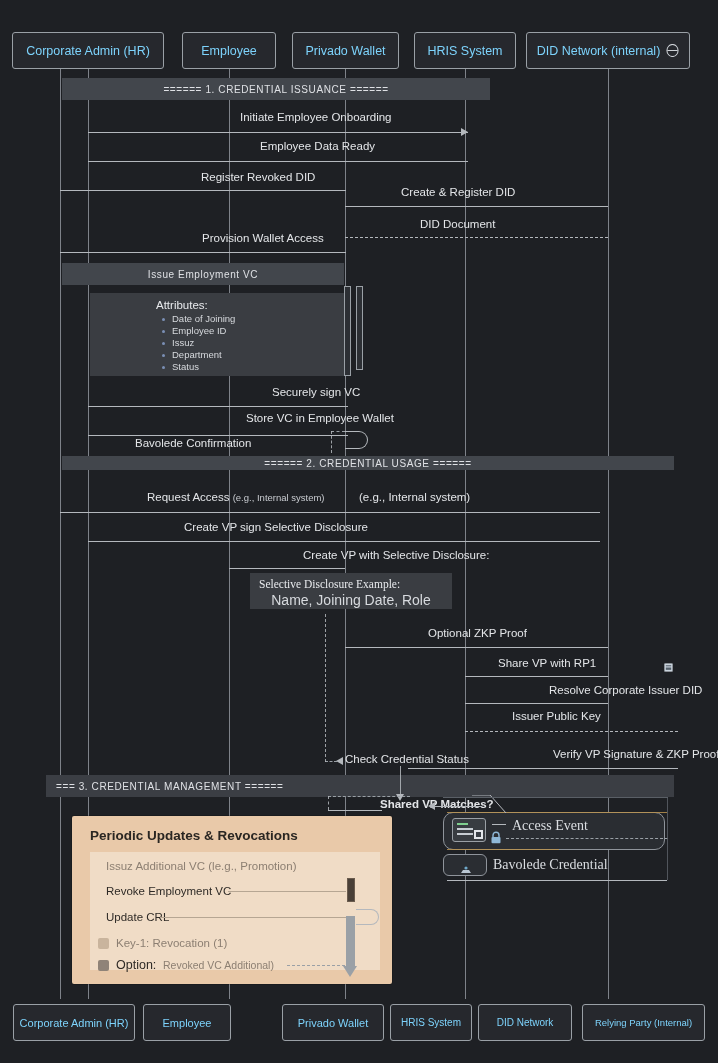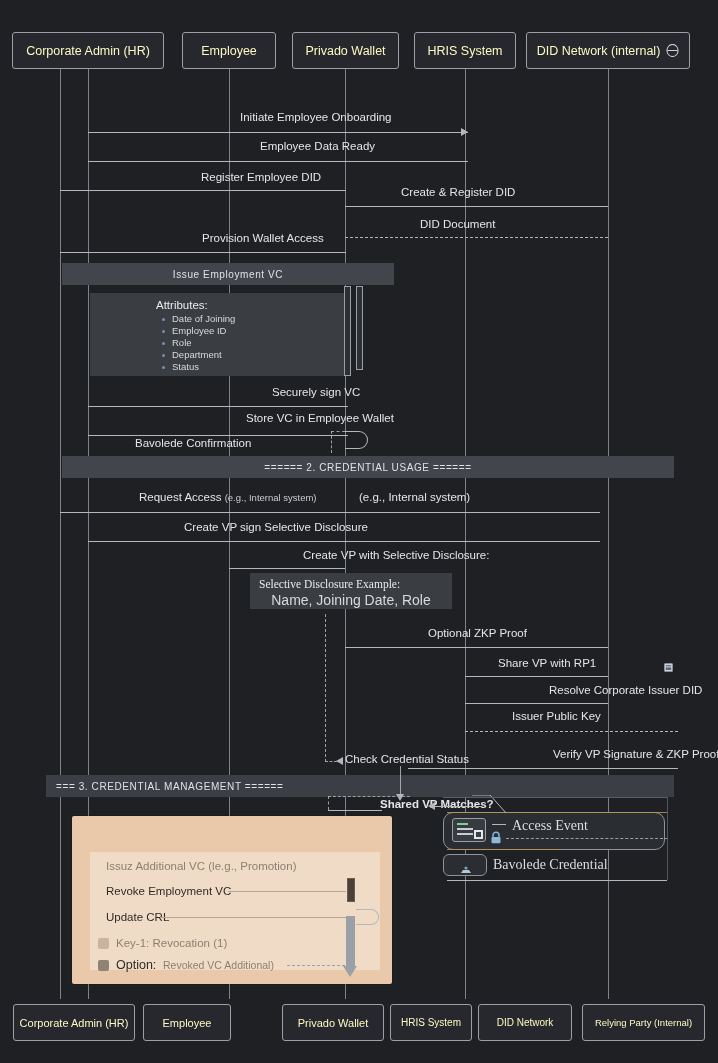--- a/index.html
+++ b/index.html
@@ -2,21 +2,21 @@
 <html><head>
 <meta charset="utf-8">
 <style>
   html,body{margin:0;padding:0;background:#1e2024;}
   body{font-family:"Liberation Sans","DejaVu Sans",sans-serif;}
   #stage{position:relative;width:718px;height:1063px;background:#1e2024;overflow:hidden;}
 
   
   .actor{position:absolute;box-sizing:border-box;display:flex;align-items:center;
          justify-content:center;border:1px solid #9aa0a6;border-radius:3px;
-         background:#26282d;color:#fef9c3;}
+         background:#26282d;color:#7dd3fc;}
   .actor.top{height:37px;font-size:12.5px;}
   .actor.bot{height:37px;font-size:11px;}
   .actor .lbl{white-space:nowrap;}
   .actor .mini-ic{margin-left:6px;display:inline-flex;}
 
   
   .lifeline{position:absolute;width:1px;background:#8f949b;opacity:.85;}
 
   
   .act{position:absolute;width:7px;background:#2c2f34;border:1px solid #9aa0a6;box-sizing:border-box;}
@@ -100,77 +100,80 @@
     </span>
   </div>
 
   <div class="lifeline" style="left:60px;top:69px;height:930px;"></div>
   <div class="lifeline" style="left:88px;top:69px;height:930px;"></div>
   <div class="lifeline" style="left:229px;top:69px;height:930px;"></div>
   <div class="lifeline" style="left:345px;top:69px;height:930px;"></div>
   <div class="lifeline" style="left:465px;top:69px;height:930px;"></div>
   <div class="lifeline" style="left:608px;top:69px;height:930px;"></div>
 
+  <div class="section" style="left:62px;top:78px;width:428px;height:22px;">
+    <span>====== 1. CREDENTIAL ISSUANCE ======</span>
+  </div>
 
   <div class="act" style="left:85px;top:101px;height:115px;width:5px;background:none;border:none;"></div>
 
   <div class="msg" style="left:88px;top:132px;width:380px;"></div>
   <div class="mlabel" style="left:240px;top:111px;">Initiate Employee Onboarding</div>
   <div class="arrowhead ah-r" style="left:461px;top:128px;"></div>
 
   <div class="msg" style="left:88px;top:161px;width:380px;"></div>
   <div class="mlabel" style="left:260px;top:140px;">Employee Data Ready</div>
 
   <div class="msg" style="left:60px;top:190px;width:286px;"></div>
-  <div class="mlabel" style="left:201px;top:171px;">Register Employee DID</div>
+  <div class="mlabel" style="left:201px;top:171px;">Register Revoked DID</div>
 
   <div class="msg" style="left:345px;top:206px;width:263px;"></div>
   <div class="mlabel" style="left:401px;top:186px;">Create &amp; Register DID</div>
 
   <div class="msg dash" style="left:345px;top:237px;width:263px;"></div>
   <div class="mlabel" style="left:420px;top:218px;">DID Document</div>
 
   <div class="msg" style="left:60px;top:252px;width:286px;"></div>
   <div class="mlabel" style="left:202px;top:232px;">Provision Wallet Access</div>
 
-  <div class="section" style="left:62px;top:263px;width:332px;height:22px;">
+  <div class="section" style="left:62px;top:263px;width:282px;height:22px;">
     <span>Issue Employment VC</span>
   </div>
 
   <div class="note" style="left:90px;top:293px;width:258px;height:83px;padding:6px 10px;">
     <div class="nt-title" style="margin-left:56px;">Attributes:</div>
     <ul style="margin-left:46px;">
       <li>Date of Joining</li>
       <li>Employee ID</li>
-      <li>Role</li>
+      <li>Issuz</li>
       <li>Department</li>
       <li>Status</li>
     </ul>
   </div>
 
   <div class="act" style="left:344px;top:286px;height:90px;"></div>
   <div class="act" style="left:356px;top:286px;height:84px;"></div>
 
   <div class="msg" style="left:88px;top:406px;width:260px;"></div>
   <div class="mlabel" style="left:272px;top:386px;">Securely sign VC</div>
 
   <div class="msg" style="left:88px;top:435px;width:260px;"></div>
   <div class="mlabel" style="left:246px;top:412px;">Store VC in Employee Wallet</div>
 
   <div class="mlabel" style="left:135px;top:437px;">Bavolede Confirmation</div>
   <div class="selfloop" style="left:345px;top:431px;width:22px;height:16px;"></div>
   <div class="dashline" style="left:331px;top:431px;width:14px;"></div>
   <div class="lifeline" style="left:331px;top:431px;height:22px;background:none;border-left:1px dashed #b4b8bd;width:0;"></div>
 
-  <div class="section" style="left:62px;top:456px;width:612px;height:22px;">
+  <div class="section" style="left:62px;top:456px;width:612px;height:14px;">
     <span>====== 2. CREDENTIAL USAGE ======</span>
   </div>
 
   <div class="msg" style="left:60px;top:512px;width:540px;"></div>
-  <div class="mlabel" style="left:139px;top:491px;">
+  <div class="mlabel" style="left:147px;top:491px;">
     <span>Request Access</span>
     <span class="mlabel sm" style="position:static;">(e.g., Internal system)</span>
   </div>
 
   <div class="mlabel" style="left:359px;top:491px;">
     
     
     
     
   </div>
@@ -231,20 +234,21 @@
   <div class="arrowhead ah-d" style="left:396px;top:794px;"></div>
   <div class="mlabel" style="left:380px;top:798px;font-weight:600;">Shared VP Matches?</div>
   <div class="msg" style="left:434px;top:806px;width:48px;"></div>
   <div class="arrowhead ah-l" style="left:428px;top:802px;"></div>
 
   <div class="dashline" style="left:328px;top:796px;width:82px;"></div>
   <div class="lifeline" style="left:328px;top:796px;height:14px;background:none;border-left:1px dashed #b4b8bd;width:0;"></div>
   <div class="msg" style="left:328px;top:810px;width:54px;"></div>
 
   <div class="panel" style="left:72px;top:816px;width:320px;height:168px;">
+    <div class="p-title">Periodic Updates &amp; Revocations</div>
     <div class="p-inner"></div>
   </div>
   <div class="prow dim" style="left:106px;top:860px;">Issuz Additional VC  (le.g., Promotion)</div>
   <div class="prow" style="left:106px;top:885px;">Revoke Employment VC</div>
   <div class="pline" style="left:228px;top:891px;width:118px;"></div>
   <div class="vbar" style="left:347px;top:878px;width:8px;height:24px;background:#4a4038;border-color:#6b5c4e;"></div>
 
   <div class="prow" style="left:106px;top:911px;">Update CRL</div>
   <div class="pline" style="left:160px;top:917px;width:186px;"></div>
 

